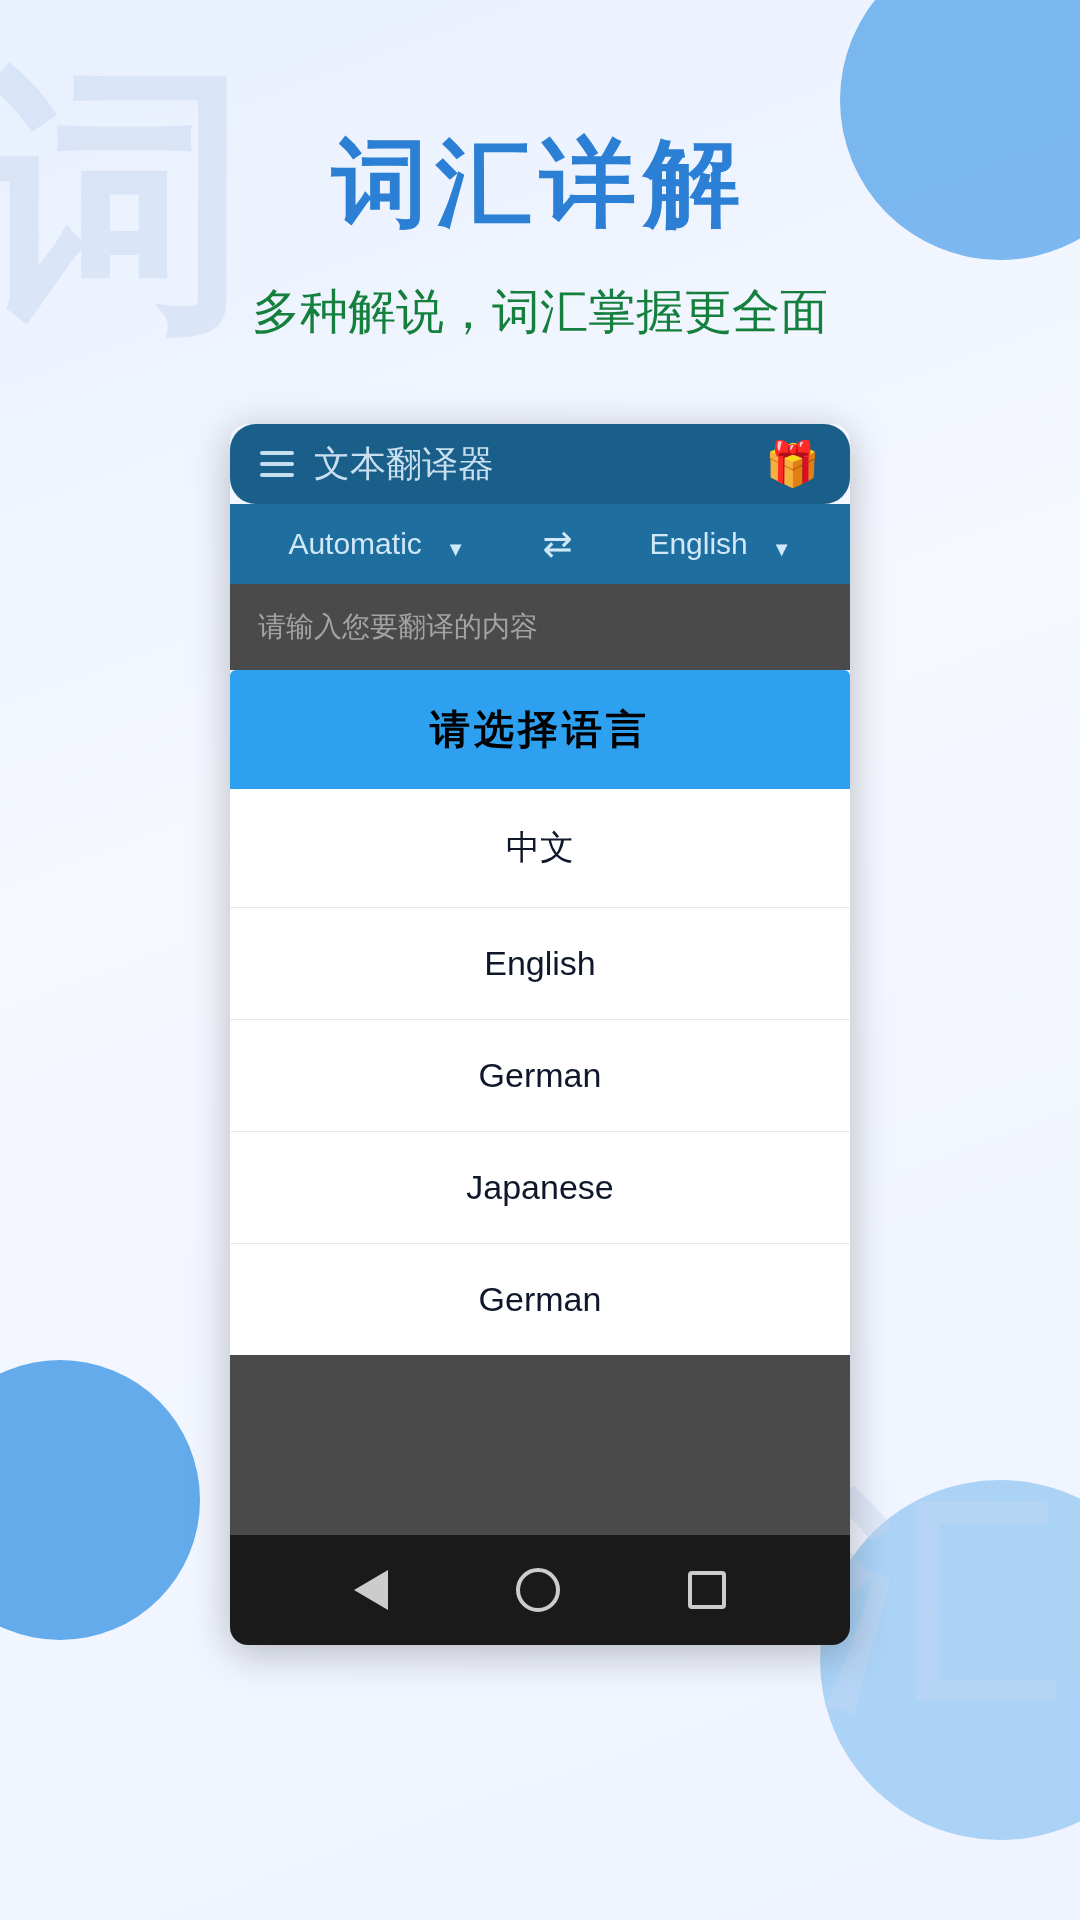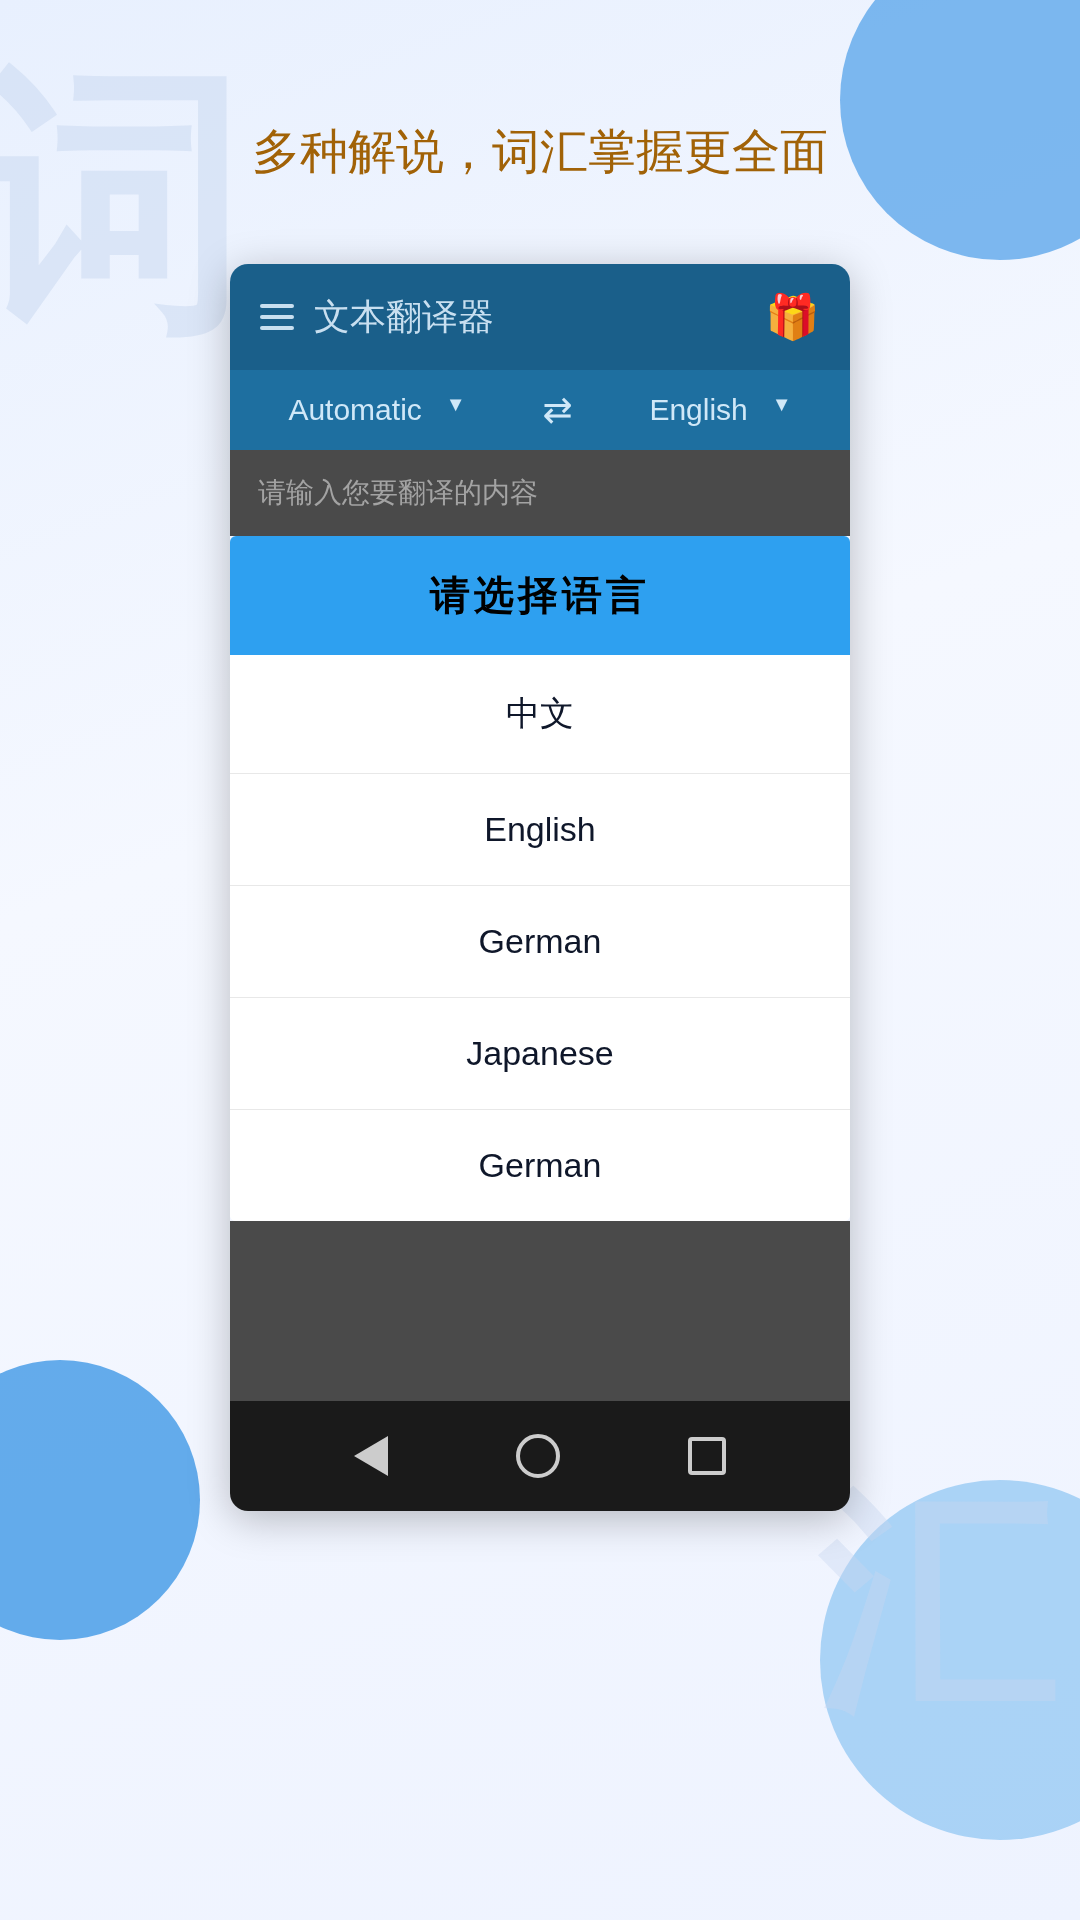--- a/index.html
+++ b/index.html
@@ -86,41 +86,42 @@
     .main-title {
       font-size: 96px;
       font-weight: 900;
       color: #2b7fd4;
       letter-spacing: 8px;
       margin-bottom: 30px;
     }
 
     .sub-title {
       font-size: 48px;
-      color: #a16207;
+      color: #15803d;
       font-weight: 400;
       margin-bottom: 80px;
     }
 
     
     .app-frame {
       width: 620px;
       border-radius: 18px;
       overflow: hidden;
       box-shadow: 0 8px 40px rgba(0,0,0,0.25);
     }
 
     
     .app-toolbar {
       background: #1a5f8a;
       display: flex;
       align-items: center;
       padding: 0 30px;
-      height: 106px;
+      height: 80px;
       justify-content: space-between;
+      border-radius: 26px;
     }
 
     .toolbar-left {
       display: flex;
       align-items: center;
       gap: 20px;
     }
 
     .hamburger-icon {
       display: flex;
@@ -152,21 +153,21 @@
       background: #1e6fa0;
       display: flex;
       align-items: center;
       justify-content: space-around;
       height: 80px;
       padding: 0 20px;
     }
 
     .lang-btn {
       display: flex;
-      align-items: flex-start;
+      align-items: flex-end;
       gap: 24px;
       color: #d0e8f8;
       font-size: 30px;
       cursor: pointer;
     }
 
     .dropdown-arrow {
       font-size: 20px;
       color: #d0e8f8;
     }
@@ -278,20 +279,21 @@
 <body>
 
 <div class="bg-circle-top-right"></div>
 <div class="bg-circle-bottom-left"></div>
 <div class="bg-circle-bottom-right"></div>
 <div class="bg-watermark">词</div>
 <div class="bg-watermark-bottom">汇</div>
 
 <div class="page-content">
 
+  <h1 class="main-title">词汇详解</h1>
   <p class="sub-title">多种解说，词汇掌握更全面</p>
 
   <div class="app-frame">
 
     <div class="app-toolbar">
       <div class="toolbar-left">
         <div class="hamburger-icon">
           <div class="hamburger-line"></div>
           <div class="hamburger-line"></div>
           <div class="hamburger-line"></div>

